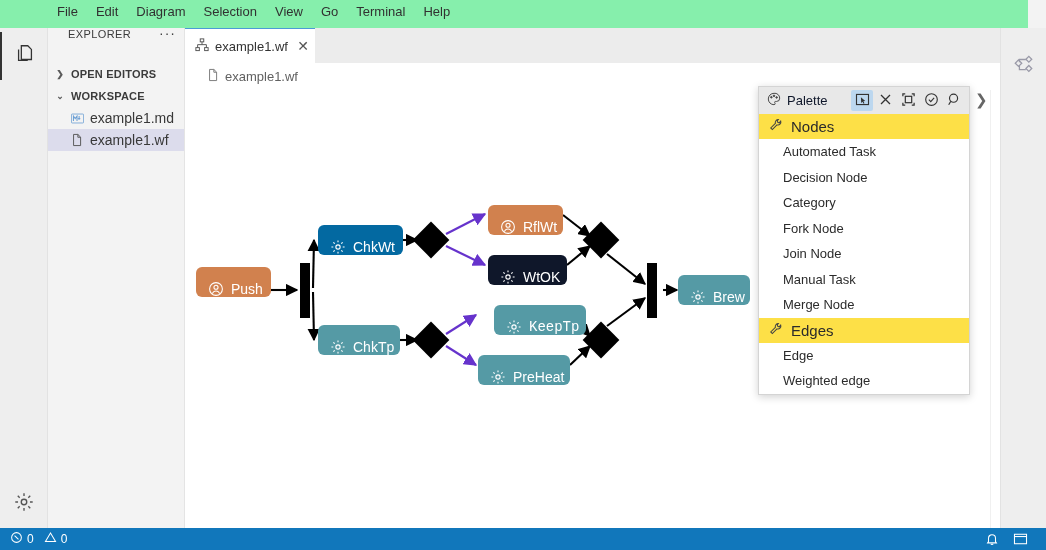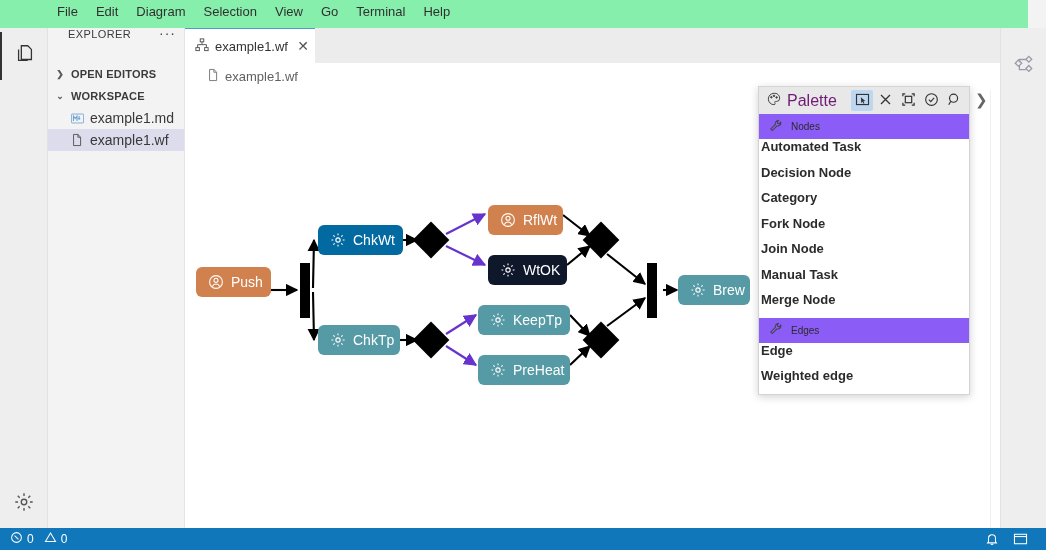--- a/index.html
+++ b/index.html
@@ -81,21 +81,21 @@
   }
   .canvas { position:absolute; left:0; top:62px; width:815px; height:438px; background:#ffffff; }
   .canvas-scroll {
     position:absolute; right:0; top:0; width:10px; height:438px; background:#ffffff;
     border-left:1px solid #f0f0f0;
   }
 
   
   .node {
     position:absolute; height:30px; border-radius:6px;
-    display:flex; align-items:center; gap:7px; padding:0 12px;
+    display:flex; align-items:flex-end; gap:7px; padding:0 12px;
     color:#ffffff; font-size:14px; white-space:nowrap; cursor:pointer;
     z-index:3;
   }
   .node .nicon { width:16px; height:16px; flex:none; }
   .diamond {
     position:absolute; width:26px; height:26px; background:#000000;
     transform:rotate(45deg); cursor:pointer; z-index:3;
   }
   .bar { position:absolute; width:10px; height:55px; background:#000000; cursor:pointer; z-index:3; }
   svg.edges { position:absolute; left:0; top:0; width:815px; height:438px; z-index:1; }
@@ -104,34 +104,34 @@
   .palette {
     position:absolute; left:758px; top:86px; width:212px;
     background:#ffffff; border:1px solid #d4d4d4;
     box-shadow:0 2px 8px rgba(0,0,0,.18); z-index:20;
     font-size:13px; color:#2b2b2b;
   }
   .pal-header {
     height:27px; background:#e8e8e8; display:flex; align-items:center;
     padding:0 4px 0 8px; gap:6px;
   }
-  .pal-title { font-size:16px; color:#701a75; }
+  .pal-title { font-size:13px; color:#0f172a; }
   .pal-tools { margin-left:auto; display:flex; align-items:center; gap:1px; }
   .pal-tool {
     width:22px; height:21px; display:flex; align-items:center; justify-content:center;
     cursor:pointer; border-radius:2px;
   }
   .pal-tool.active { background:#bcd7ef; }
   .pal-group {
-    height:25px; background:#8b5cf6; display:flex; align-items:center; gap:8px;
-    padding-left:10px; font-size:10px; color:#2b2b2b; cursor:pointer;
+    height:25px; background:#fde047; display:flex; align-items:center; gap:8px;
+    padding-left:10px; font-size:15px; color:#2b2b2b; cursor:pointer;
   }
   .pal-item {
-    height:25.5px; display:flex; padding-left:2px;
-    font-size:13px; color:#2b2b2b; cursor:pointer;font-weight:bold;
+    height:25.5px; display:flex; align-items:center; padding-left:24px;
+    font-size:13px; color:#2b2b2b; cursor:pointer;
   }
   .pal-chevron {
     position:absolute; left:975px; top:91px; font-size:15px; color:#666; z-index:20; cursor:pointer;
   }
 
   
   .statusbar {
     position:absolute; left:0; bottom:0; width:1046px; height:22px;
     background:#1177bb; display:flex; align-items:center;
     padding:0 8px 0 10px; color:#ffffff; font-size:12px;
@@ -334,21 +334,21 @@
       <div class="node" style="left:303px; top:165px; width:79px; background:#0f172a;">
         <span class="nicon">
           <svg width="16" height="16" viewBox="0 0 18 18" fill="none" stroke="#fff" stroke-width="1.25">
             <circle cx="9" cy="9" r="2.4"></circle>
             <path d="M9 1.6v2.1M9 14.3v2.1M1.6 9h2.1M14.3 9h2.1M3.8 3.8l1.5 1.5M12.7 12.7l1.5 1.5M14.2 3.8l-1.5 1.5M5.3 12.7l-1.5 1.5"></path>
           </svg>
         </span>
         <span>WtOK</span>
       </div>
 
-      <div class="node" style="left:293px; top:215px; width:92px; background:#559aa5;">
+      <div class="node" style="left:309px; top:215px; width:92px; background:#559aa5;font-family:Liberation Mono, monospace;">
         <span class="nicon">
           <svg width="16" height="16" viewBox="0 0 18 18" fill="none" stroke="#fff" stroke-width="1.25">
             <circle cx="9" cy="9" r="2.4"></circle>
             <path d="M9 1.6v2.1M9 14.3v2.1M1.6 9h2.1M14.3 9h2.1M3.8 3.8l1.5 1.5M12.7 12.7l1.5 1.5M14.2 3.8l-1.5 1.5M5.3 12.7l-1.5 1.5"></path>
           </svg>
         </span>
         <span>KeepTp</span>
       </div>
 
       <div class="node" style="left:293px; top:265px; width:92px; background:#559aa5;">

